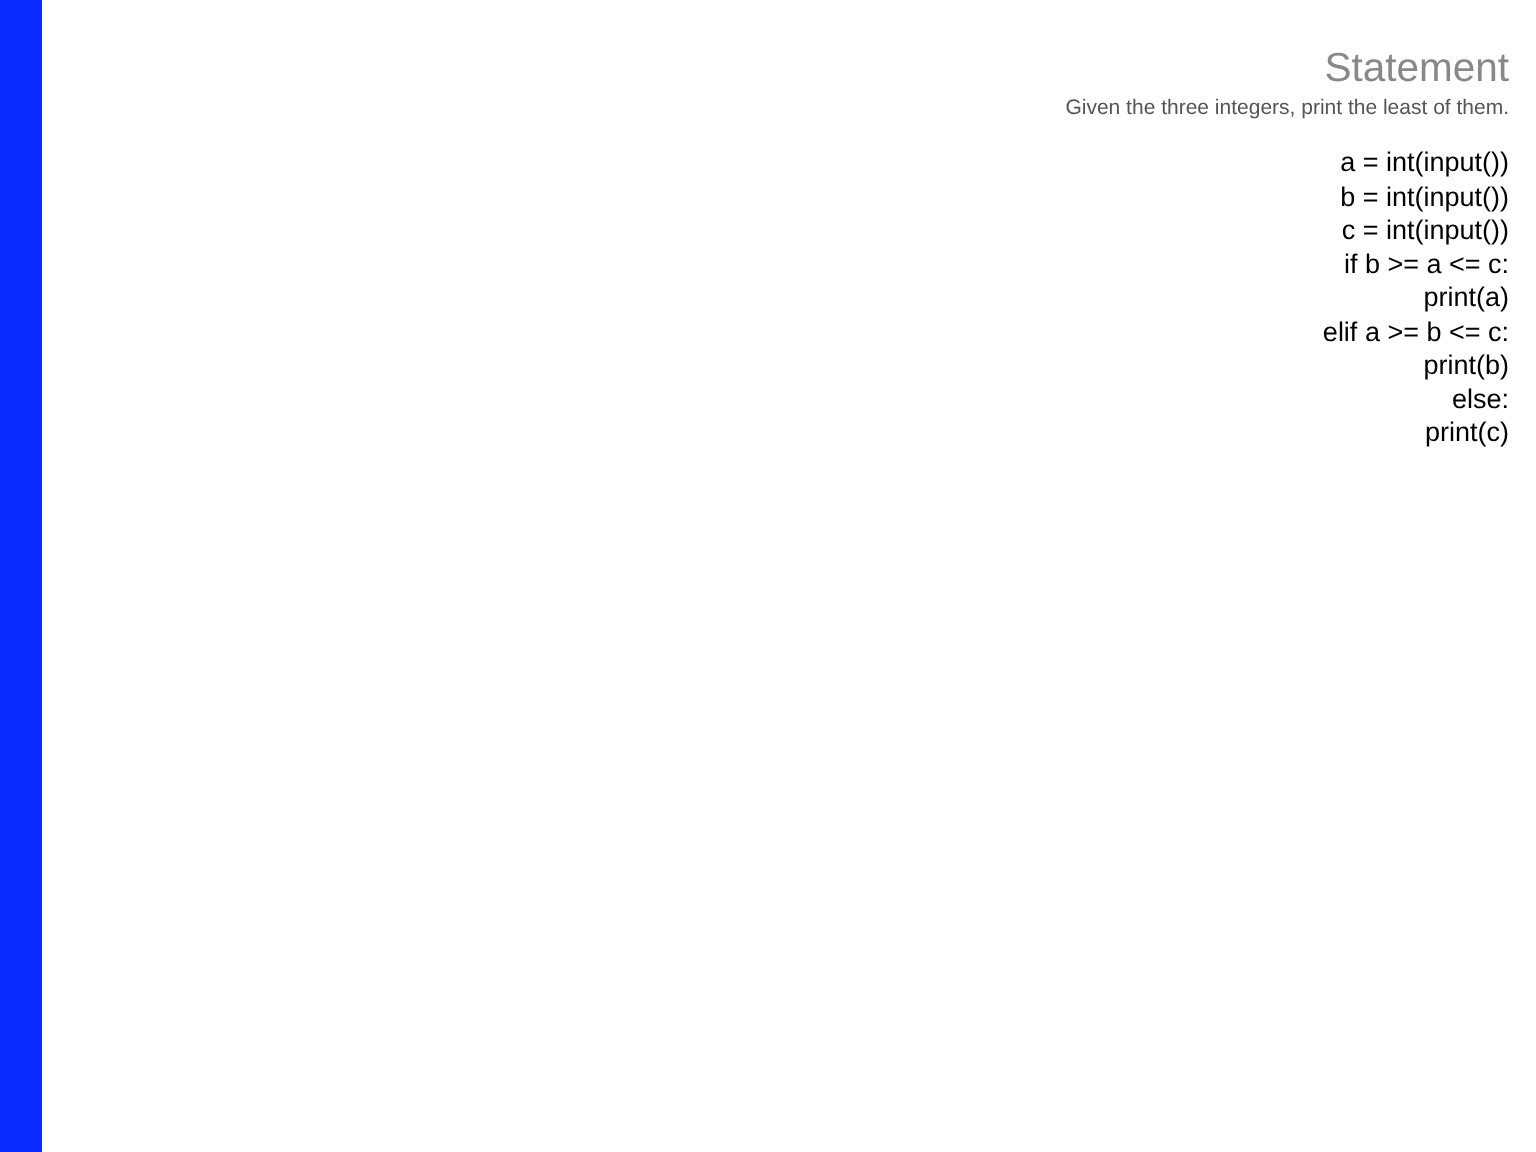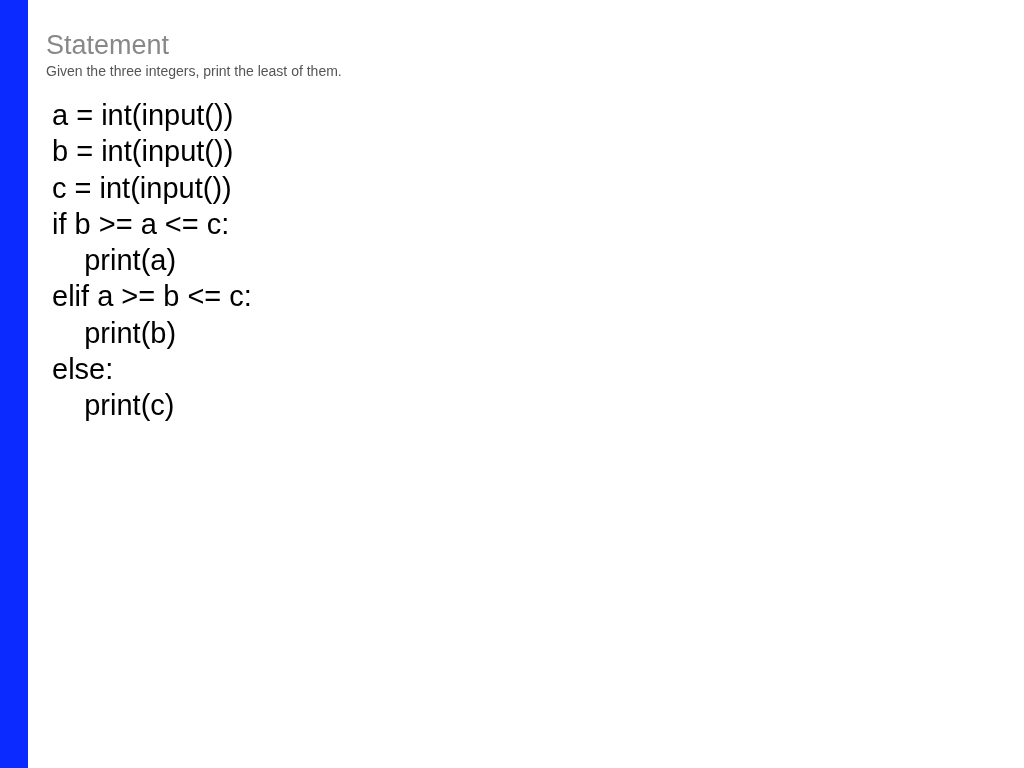--- a/index.html
+++ b/index.html
@@ -1,18 +1,19 @@
 <!DOCTYPE html>
 <html><head>
   <meta charset="utf-8">
   <style>
     * {
       margin: 0;
       padding: 0;
       box-sizing: border-box;
+      text-align: right;
     }
     body {
       width: 1024px;
       height: 768px;
       display: flex;
       font-family: Arial, Helvetica, sans-serif;
       background: #ffffff;
     }
     .sidebar {
       width: 28px;
@@ -30,21 +31,21 @@
       font-weight: 400;
       margin-bottom: 2px;
     }
     .description {
       font-size: 14px;
       color: #555555;
       font-weight: 400;
       margin-bottom: 18px;
     }
     .code-block {
-      font-size: 29px;
+      font-size: 18px;
       color: #000000;
       line-height: 1.25;
       white-space: pre;
       font-family: Arial, Helvetica, sans-serif;
       padding-left: 6px;
     }
   </style>
 </head>
 <body>
 

